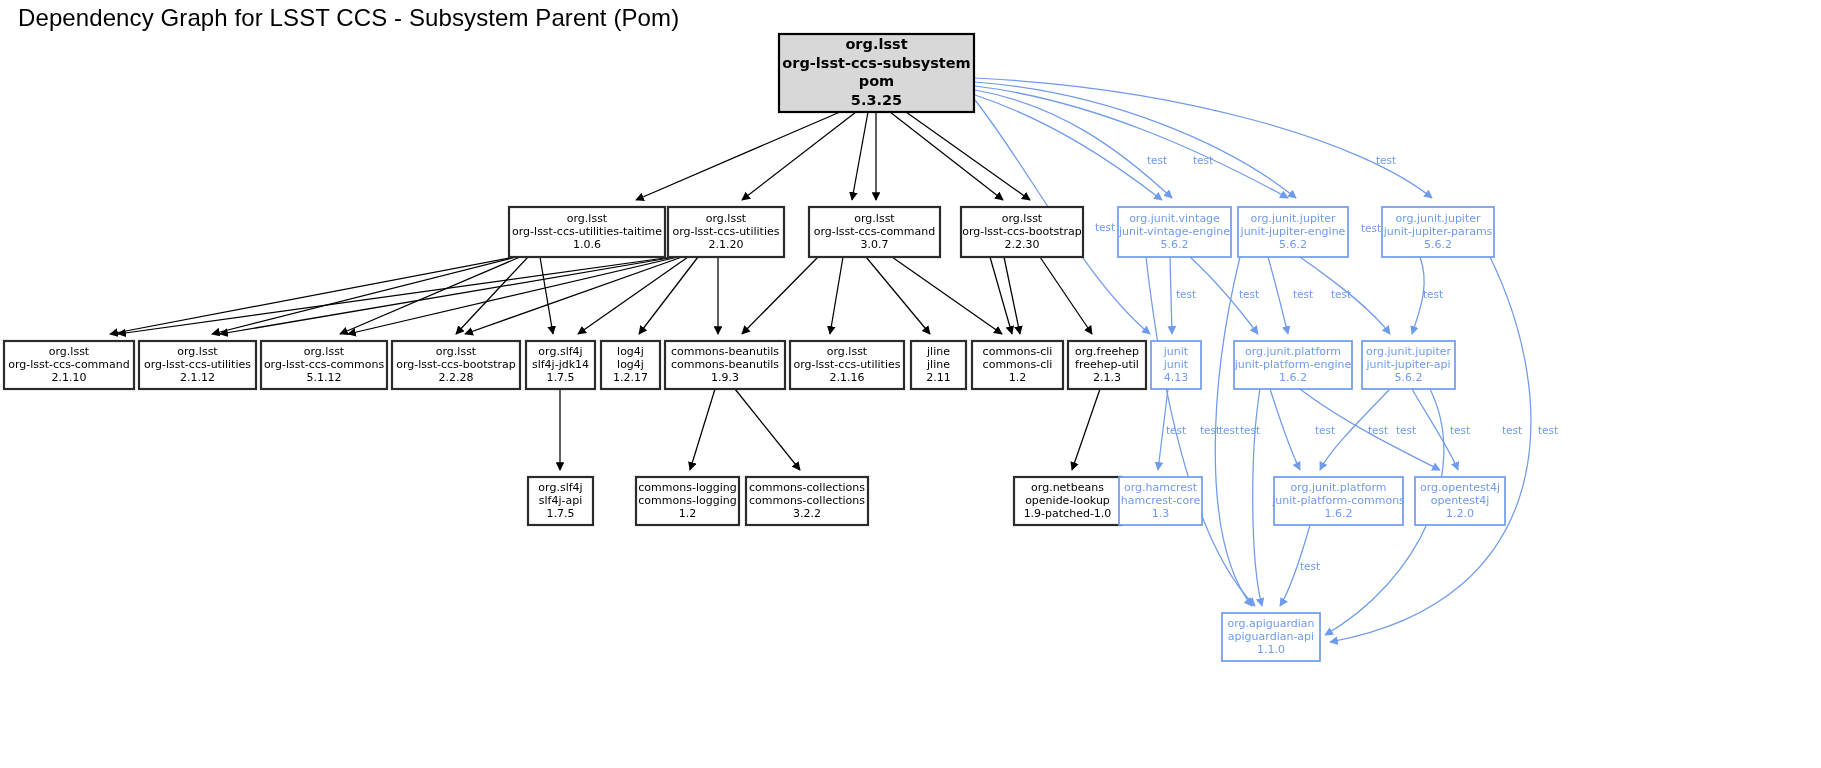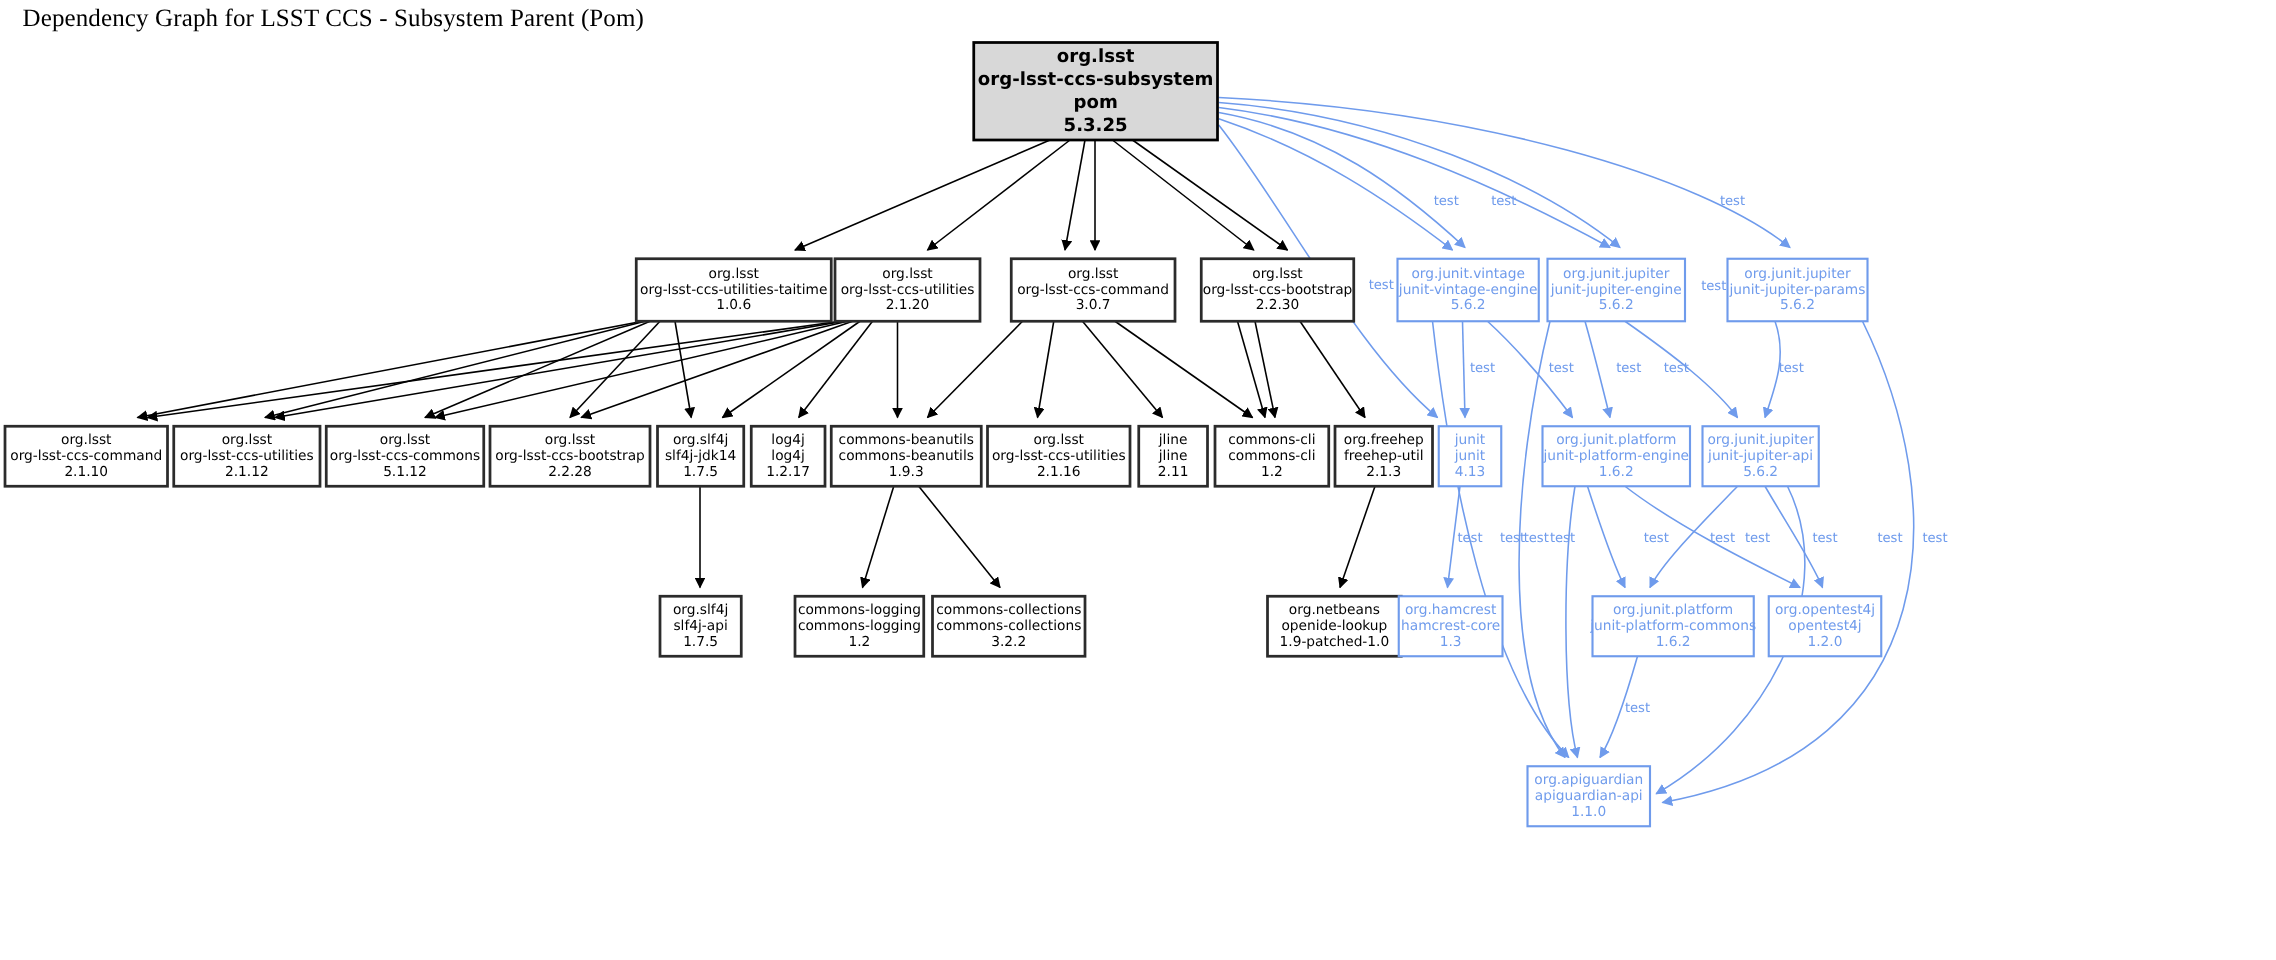--- a/index.html
+++ b/index.html
@@ -16,22 +16,22 @@
   #root-canvas {
     position: relative;
     width: 1821px;
     height: 768px;
     background: #ffffff;
   }
   #graph-title {
     position: absolute;
     left: 18px;
     top: 4px;
-    font-family: Liberation Serif, serif;
-    font-size: 20px;
+    font-family: Liberation Sans, sans-serif;
+    font-size: 24px;
     color: #000000;
     white-space: nowrap;
     letter-spacing: 0.1px;
   }
   svg#graph-svg {
     position: absolute;
     left: 0;
     top: 0;
     width: 1821px;
     height: 768px;

